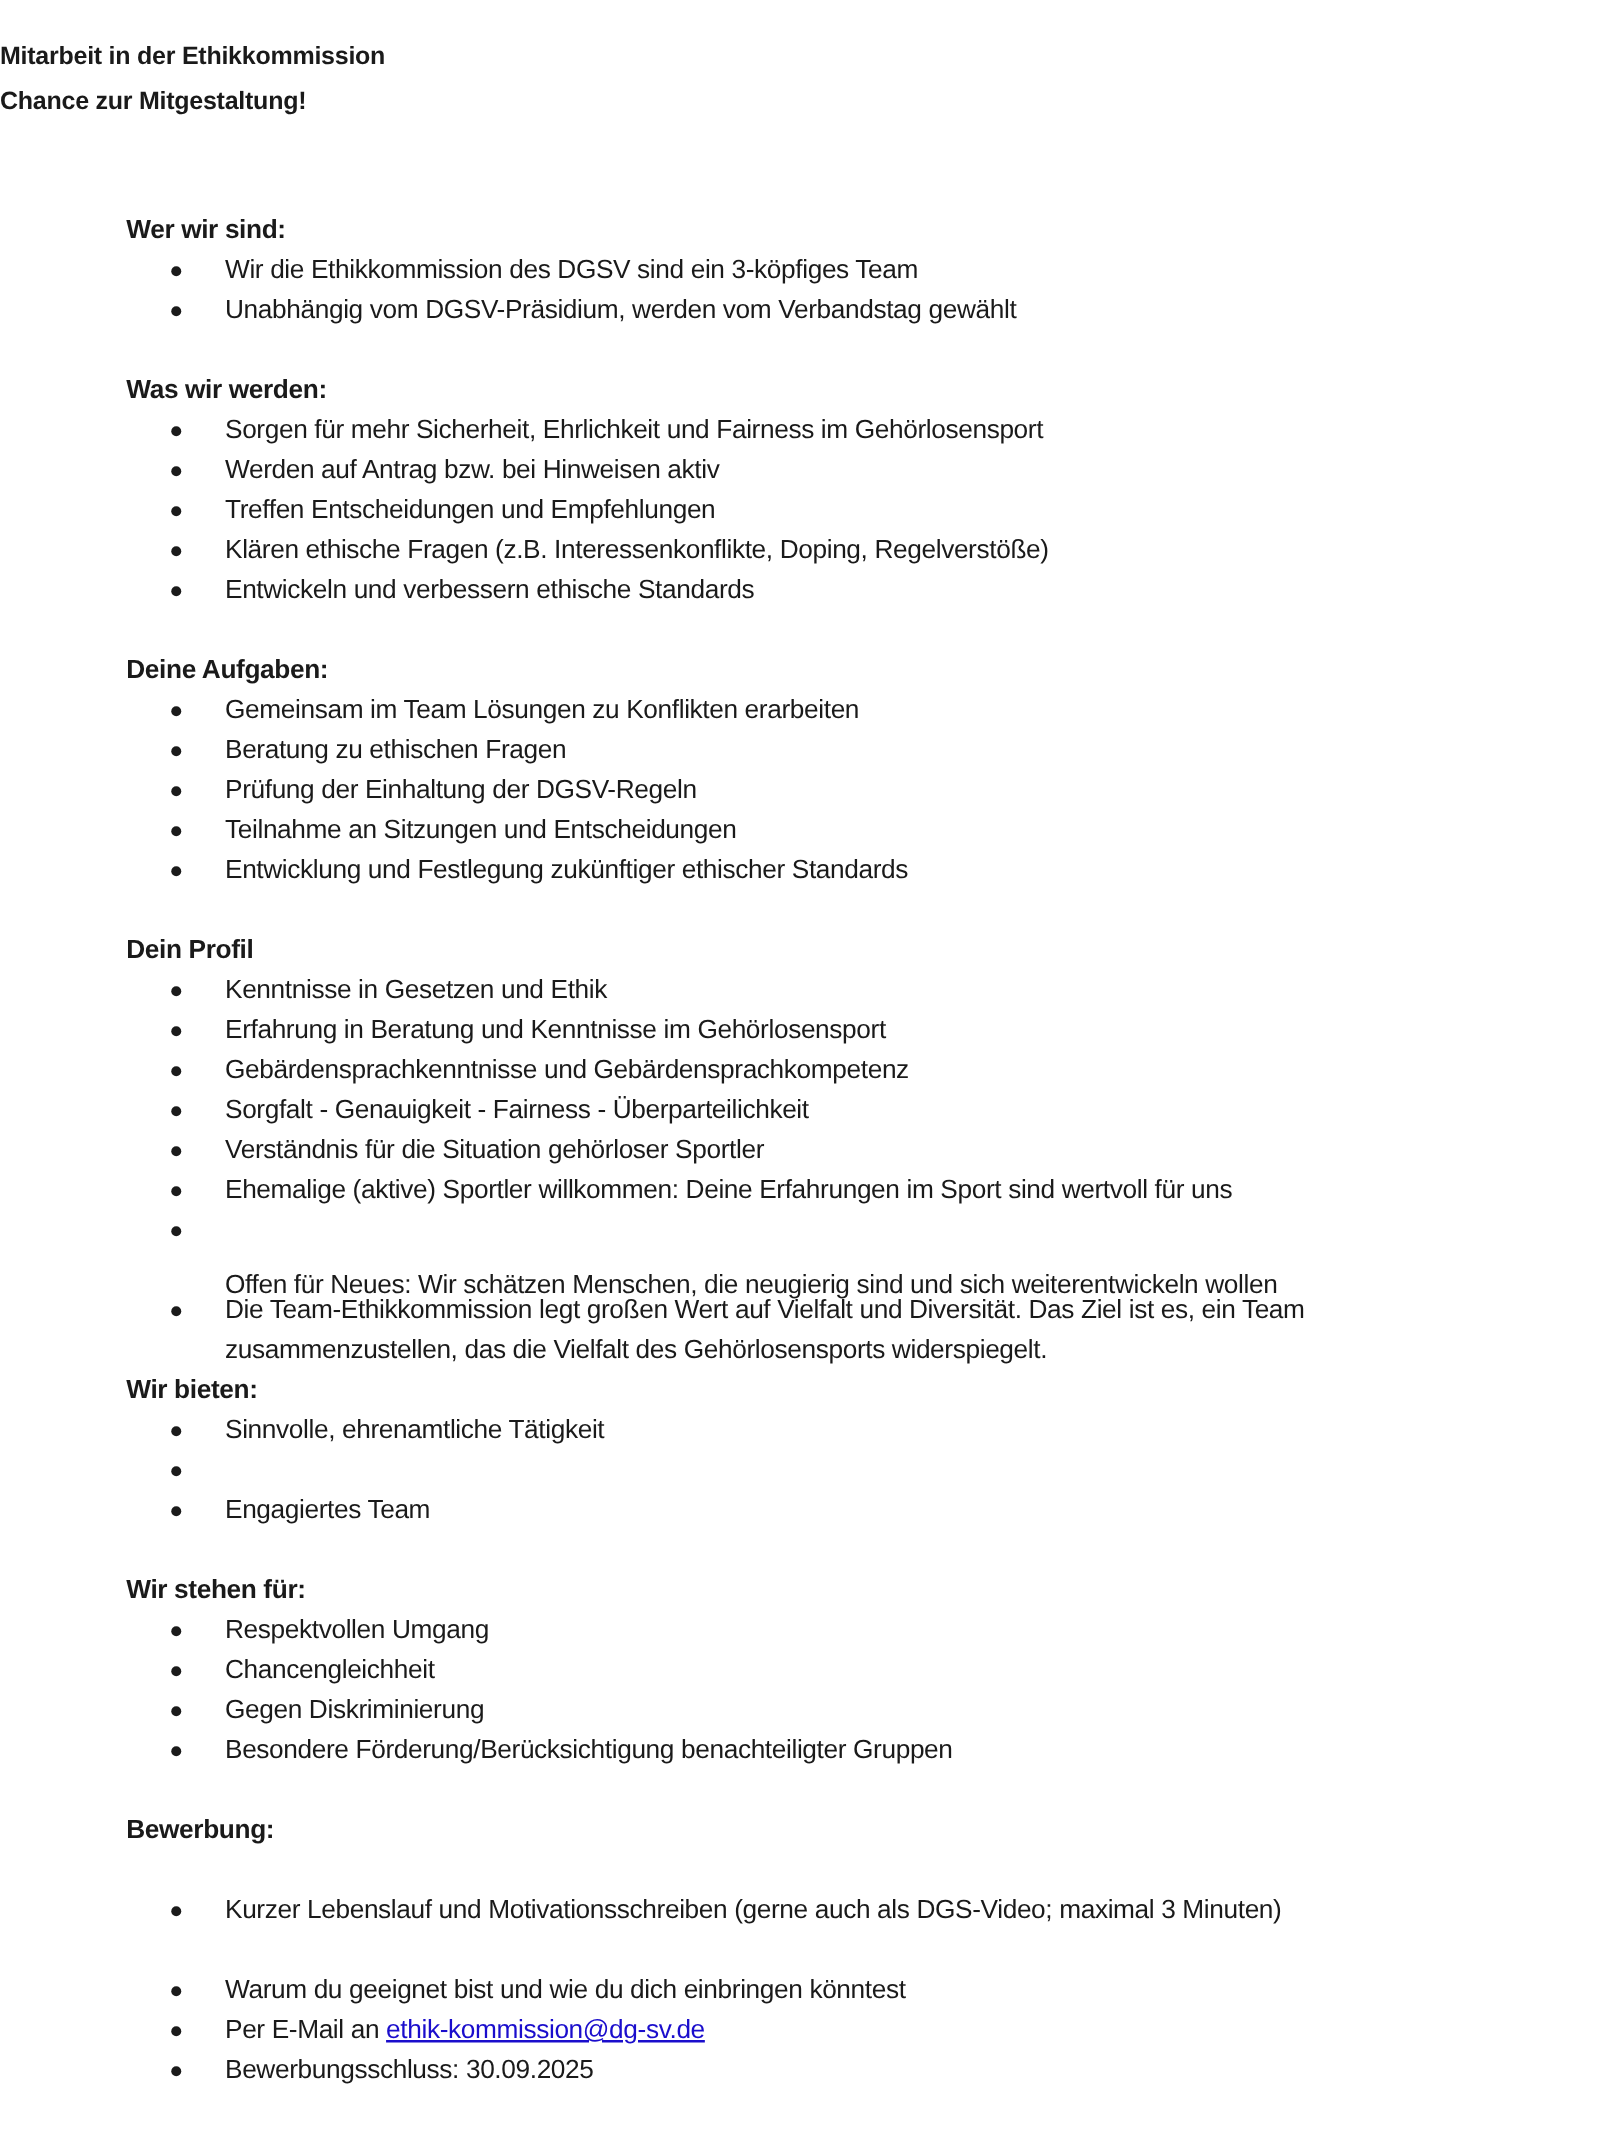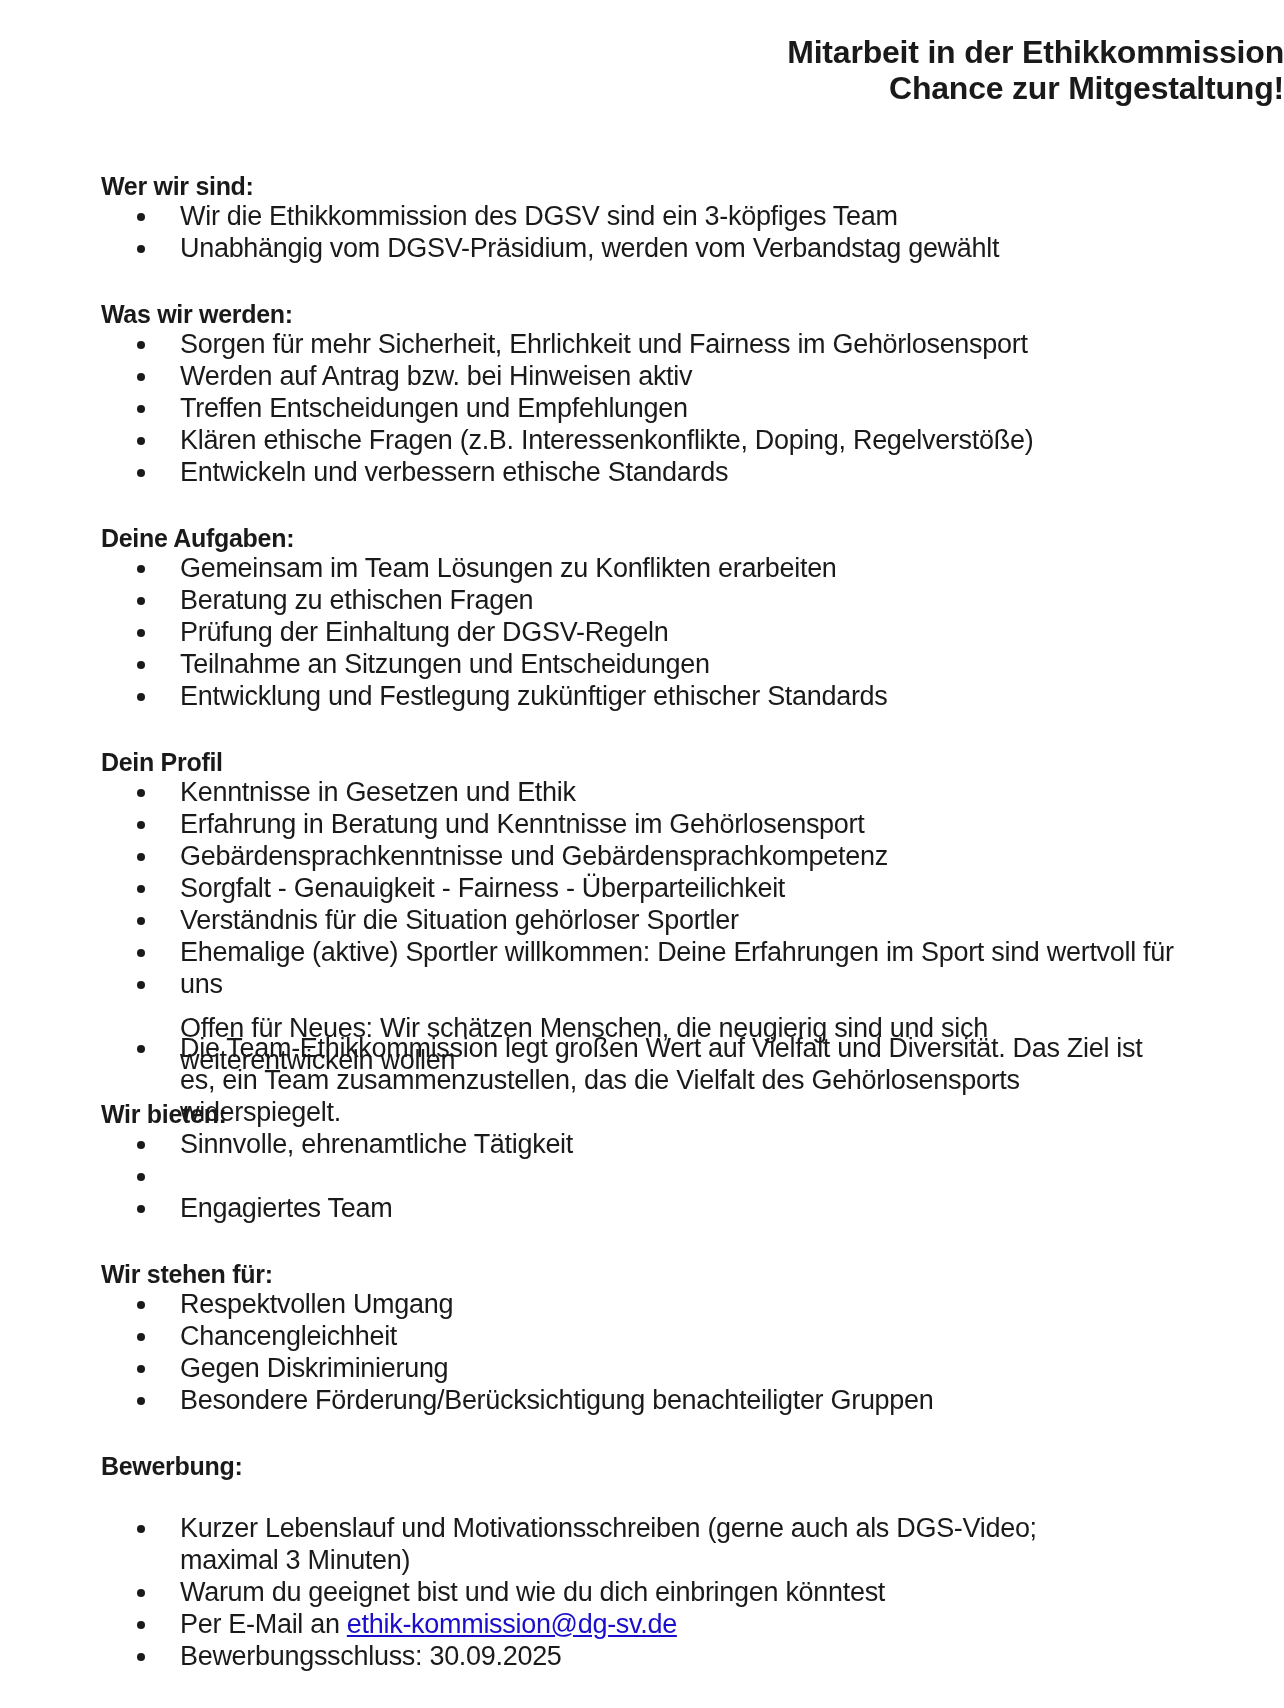--- a/index.html
+++ b/index.html
@@ -1,21 +1,21 @@
 <!DOCTYPE html>
 <html><head>
 <meta charset="utf-8">
 <style>
   html, body { margin: 0; padding: 0; background: #ffffff; }
   body { width: 1284px; height: 1708px; position: relative; overflow: hidden;
          font-family: "Liberation Sans", "DejaVu Sans", sans-serif; color: #1a1a1a; }
-  .title { position: absolute; left: 0; width: 1284px; text-align: right;
-           font-weight: bold; font-size: 32px; letter-spacing: -0.2px; }
-  .heading { position: absolute; left: 101px; font-weight: bold; font-size: 25px; letter-spacing: -0.3px; }
-  .item { position: absolute; left: 137px; font-size: 27px; letter-spacing: -0.3px; line-height: 32px; }
+  .title { position: absolute; left: 0; width: 1284px; text-align: left;
+           font-weight: bold; font-size: 20px; letter-spacing: -0.2px; }
+  .heading { position: absolute; left: 101px; font-weight: bold; font-size: 21px; letter-spacing: -0.3px; }
+  .item { position: absolute; left: 137px; font-size: 21px; letter-spacing: -0.3px; line-height: 32px; }
   .bullet { position: absolute; left: 0; top: 0; width: 8px; height: 8px; margin-top: 13px;
             background: #1a1a1a; border-radius: 50%; }
   .text { display: block; margin-left: 43px; max-width: 1000px; }
   .link { color: #1a0dcc; text-decoration: underline; }
 </style>
 </head>
 <body>
 
 <div class="title" style="top:34px;">Mitarbeit in der Ethikkommission</div>
 <div class="title" style="top:70px;">Chance zur Mitgestaltung!</div>

